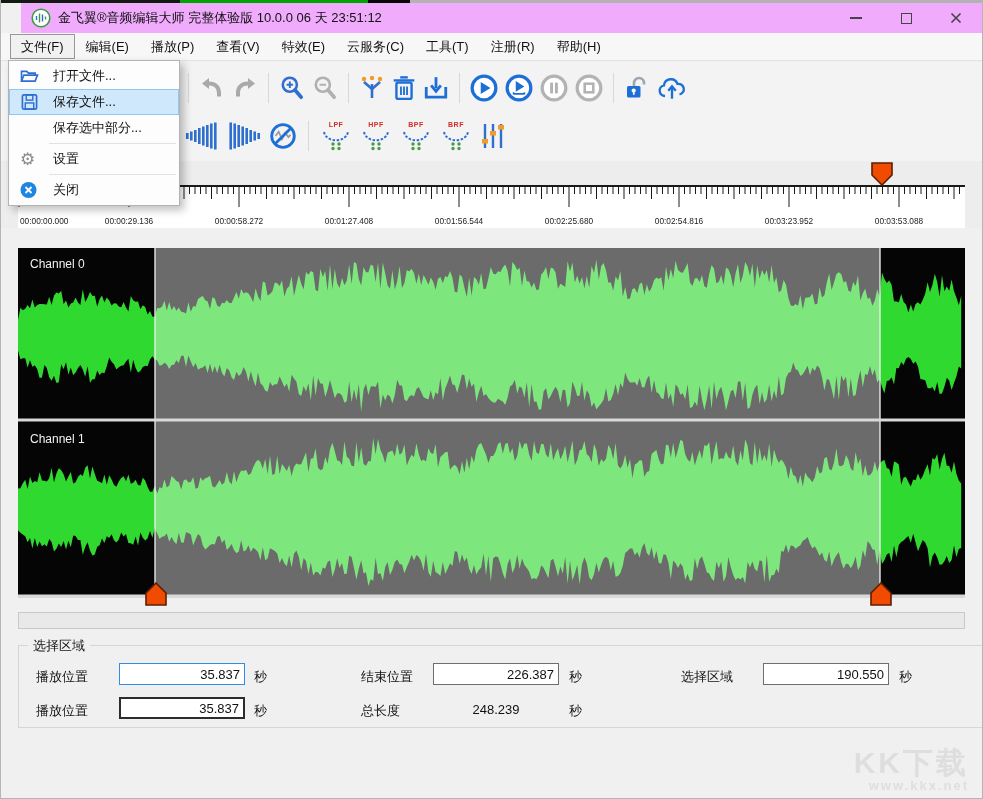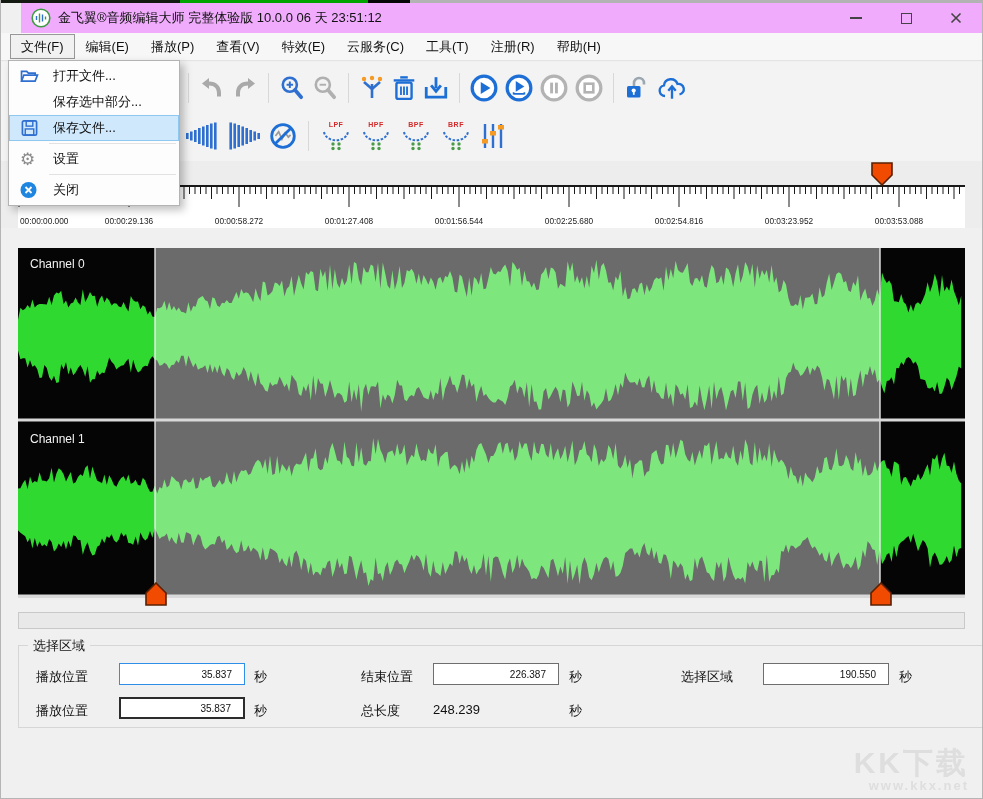--- a/index.html
+++ b/index.html
@@ -46,24 +46,24 @@
 
   
   #marker-strip { position:absolute; top:578px; left:1px; right:1px; height:34px; }
   .sel-marker { position:absolute; top:4px; }
   #scrollbar { position:absolute; top:612px; left:18px; width:947px; height:17px; background:#e9e9e9; border:1px solid #c9c9c9; }
 
   
   #groupbox { position:absolute; top:645px; left:18px; width:974px; height:83px; border:1px solid #d6d6d6; }
   #groupbox-title { position:absolute; top:-9px; left:9px; background:#f0f0f0; padding:0 5px; font-size:13px; color:#111; }
   .f-label { position:absolute; font-size:13px; color:#111; white-space:nowrap; }
-  .f-input { position:absolute; width:126px; height:22px; font-size:10px; text-align:right; padding-right:12px; border:1px solid #6e6e6e; background:#fff; font-family:"Liberation Sans","DejaVu Sans",sans-serif; color:#111; }
+  .f-input { position:absolute; width:126px; height:22px; font-size:13px; text-align:right; padding-right:4px; border:1px solid #6e6e6e; background:#fff; font-family:"Liberation Sans","DejaVu Sans",sans-serif; color:#111; }
   #start-input { border:1px solid #2f8ee8; }
   #play-input { border:2px solid #2c2c2c; }
-  .f-static { position:absolute; font-size:13px; color:#111; text-align:left; }
+  .f-static { position:absolute; font-size:13px; color:#111; text-align:center; }
 
   
   #watermark { position:absolute; right:14px; bottom:6px; text-align:right; color:#dedede; }
   #watermark .wm1 { font-size:30px; font-weight:bold; letter-spacing:3px; line-height:30px; }
   #watermark .wm2 { font-size:13px; font-weight:bold; letter-spacing:2px; line-height:15px; }
 
   
   #file-menu { position:absolute; left:8px; top:60px; width:172px; background:#fdfdfd; border:1px solid #b3b3b3; box-shadow:4px 4px 8px rgba(0,0,0,0.25); z-index:30; padding:2px 0; }
   .dd-item { position:relative; height:26px; display:flex; align-items:center; padding-left:44px; font-size:13px; color:#111; }
   .dd-item.hl { background:#cfe8fc; border:1px solid #8ec7ef; height:26px; padding-left:43px; }
@@ -576,32 +576,32 @@
   <div id="file-menu">
     <div class="dd-item">
       <span class="dd-icon">
         <svg width="19" height="15" viewBox="0 0 20 16">
           <path d="M1.5 13 L1.5 3 H7 L8.8 5 H16 V7" fill="none" stroke="#2f6fd0" stroke-width="1.8"></path>
           <path d="M4 7 H18.5 L16 13.5 H1.5 Z" fill="#ffffff" stroke="#2f6fd0" stroke-width="1.8"></path>
         </svg>
       </span>
       <span>打开文件...</span>
     </div>
-    <div class="dd-item">
-      <span>保存选中部分...</span>
-    </div>
     <div class="dd-item hl">
       <span class="dd-icon">
         <svg width="17" height="17" viewBox="0 0 18 18">
           <rect x="1.5" y="1.5" width="15" height="15" rx="1.5" stroke="#2f6fd0" stroke-width="1.8" fill="none"></rect>
           <rect x="5.5" y="1.5" width="7" height="5.5" stroke="#2f6fd0" stroke-width="1.5" fill="none"></rect>
           <rect x="4.5" y="10" width="9" height="6.5" stroke="#2f6fd0" stroke-width="1.5" fill="none"></rect>
         </svg>
       </span>
       <span>保存文件...</span>
+    </div>
+    <div class="dd-item">
+      <span>保存选中部分...</span>
     </div>
     <div class="dd-sep"></div>
     <div class="dd-item">
       <span class="dd-icon gear-glyph">⚙</span>
       <span>设置</span>
     </div>
     <div class="dd-sep"></div>
     <div class="dd-item">
       <span class="dd-icon">
         <svg width="17" height="17" viewBox="0 0 17 17">

